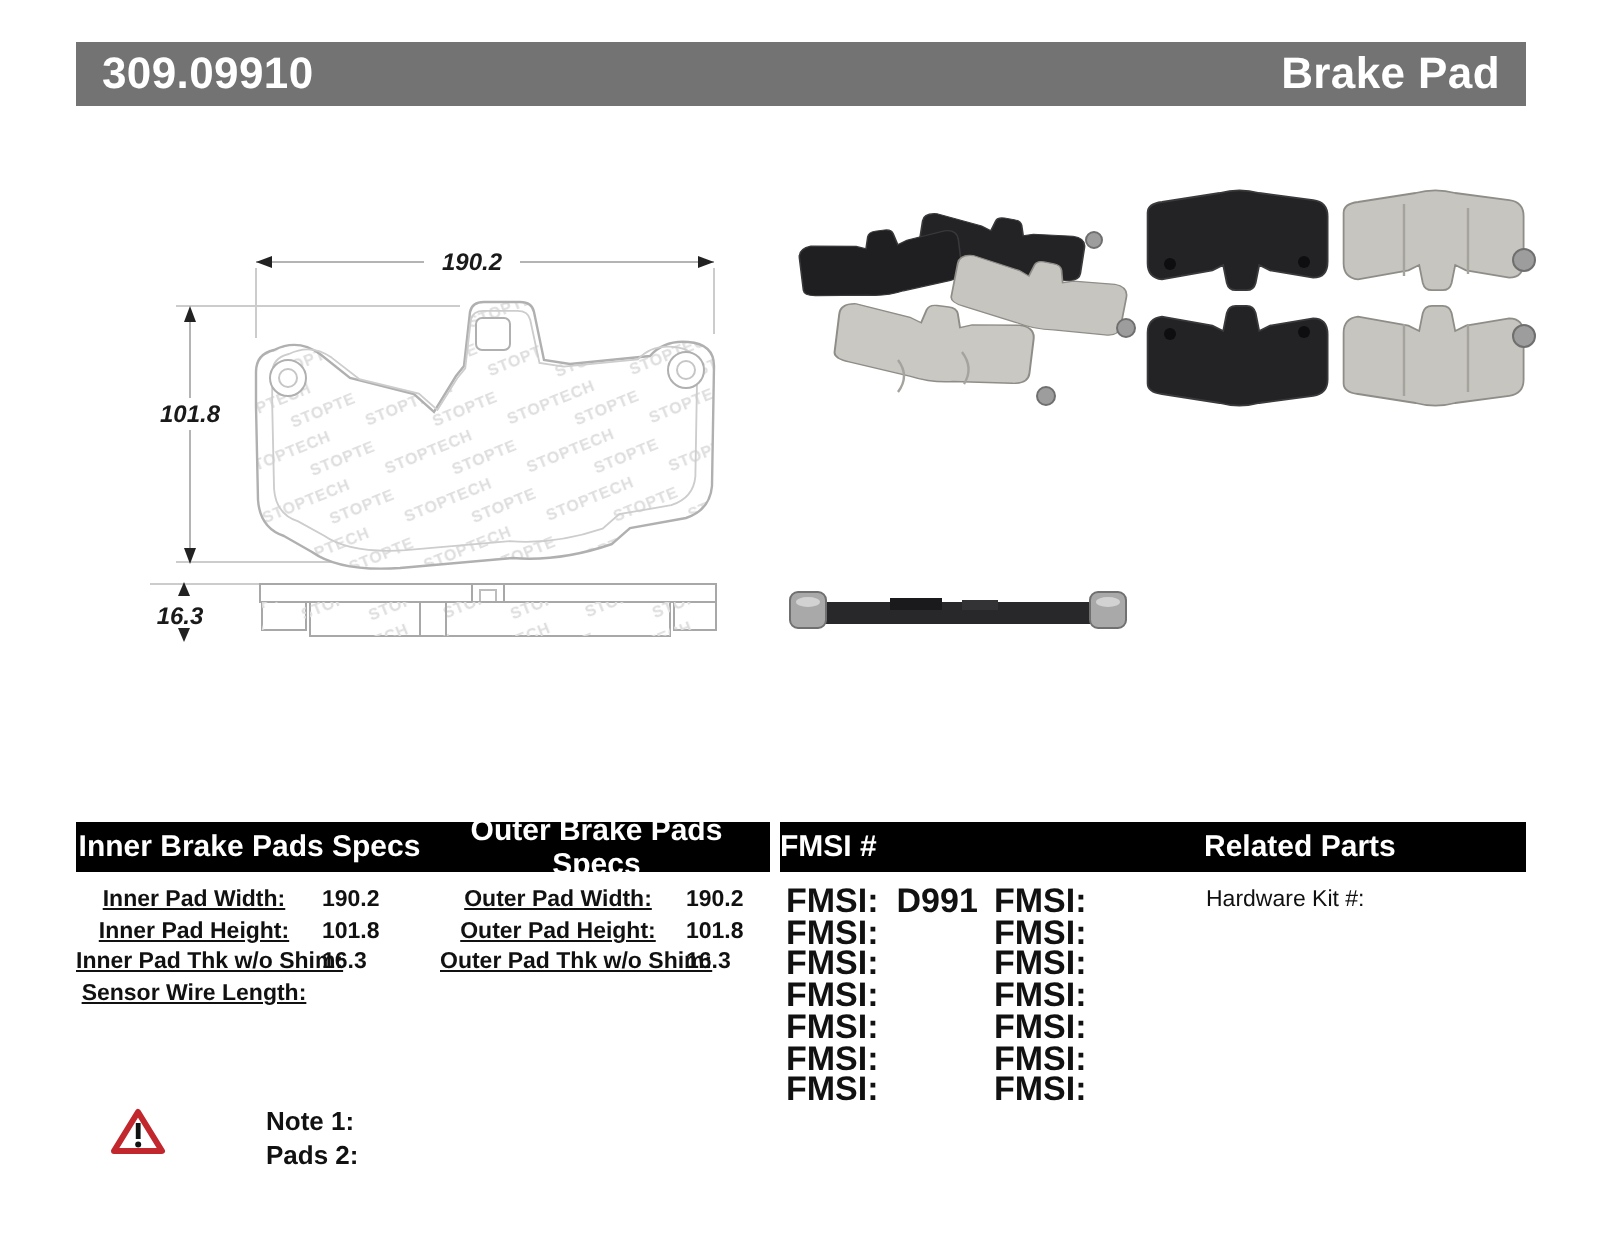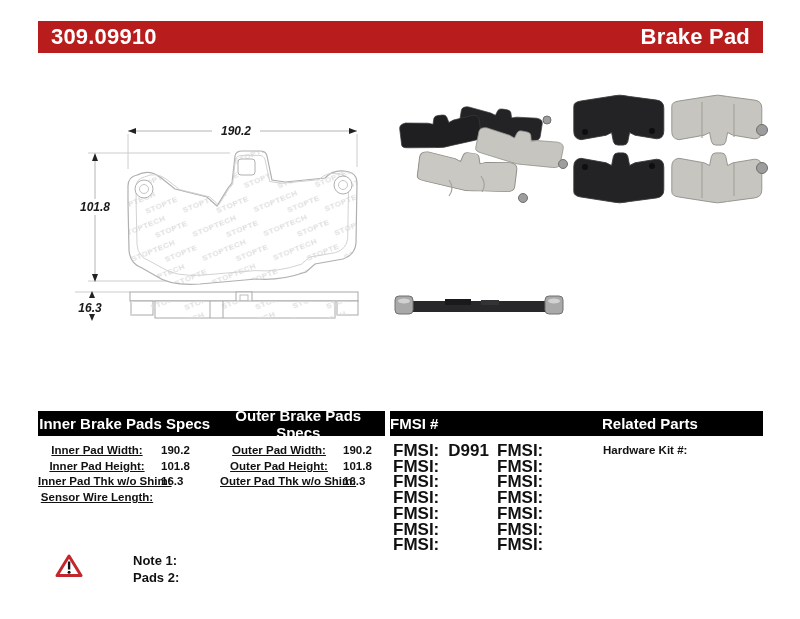--- a/index.html
+++ b/index.html
@@ -2,37 +2,37 @@
 <html><head>
 <meta charset="utf-8">
 <style>
   * { margin:0; padding:0; box-sizing:border-box; }
   html,body { background:#fff; }
   body { font-family:"Liberation Sans", sans-serif; color:#111; }
   #page { position:relative; width:800px; height:619px; background:#fff; overflow:hidden; }
   .abs { position:absolute; }
 
   
-  .title-bar { left:38px; top:21px; width:725px; height:32px; background:#b91c1c;
+  .title-bar { left:38px; top:21px; width:725px; height:32px; background:#737373;
     display:flex; align-items:center; justify-content:space-between; padding:0 13px; }
   .title-bar .pn, .title-bar .prod { color:#fff; font-weight:bold; font-size:22px; letter-spacing:0.2px; }
 
   
   .bar { top:411px; height:25px; background:#000; display:flex; align-items:center; }
   .bar span { color:#fff; font-weight:bold; font-size:15px; }
   .bar.split span { flex:1; text-align:center; }
 
   
   .col { top:443px; }
   .spec-row { display:flex; line-height:15.7px; font-size:11.5px; font-weight:bold; white-space:nowrap; }
   .spec-row .lbl { width:118px; text-align:center;text-decoration:underline; }
   .spec-row .val { padding-left:5px; flex:1; text-align:left; }
   .fmsi-row { display:flex; line-height:15.7px; font-size:17px; font-weight:bold; white-space:nowrap; }
   .fmsi-row .lbl { margin-right:9px; }
-  .rel-row { display:flex; line-height:15.7px; font-size:11.5px; font-weight:bold; white-space:nowrap; }
+  .rel-row { display:flex; line-height:15.7px; font-size:11.5px; font-weight:normal; white-space:nowrap; }
   .rel-row .val { padding-left:5px; }
 
   
   .note-block { left:95px; top:552px; }
   .note-row { font-size:13px; font-weight:bold; line-height:17px;padding-left:38px; }
 
   
   .dimtext { font-family:"Liberation Sans", sans-serif; font-style:italic; font-weight:bold; font-size:12px; fill:#1a1a1a; }
   .wmtext { font-family:"Liberation Sans", sans-serif; font-weight:bold; font-size:8px; fill:#dedede; letter-spacing:0.4px; }
 </style>

